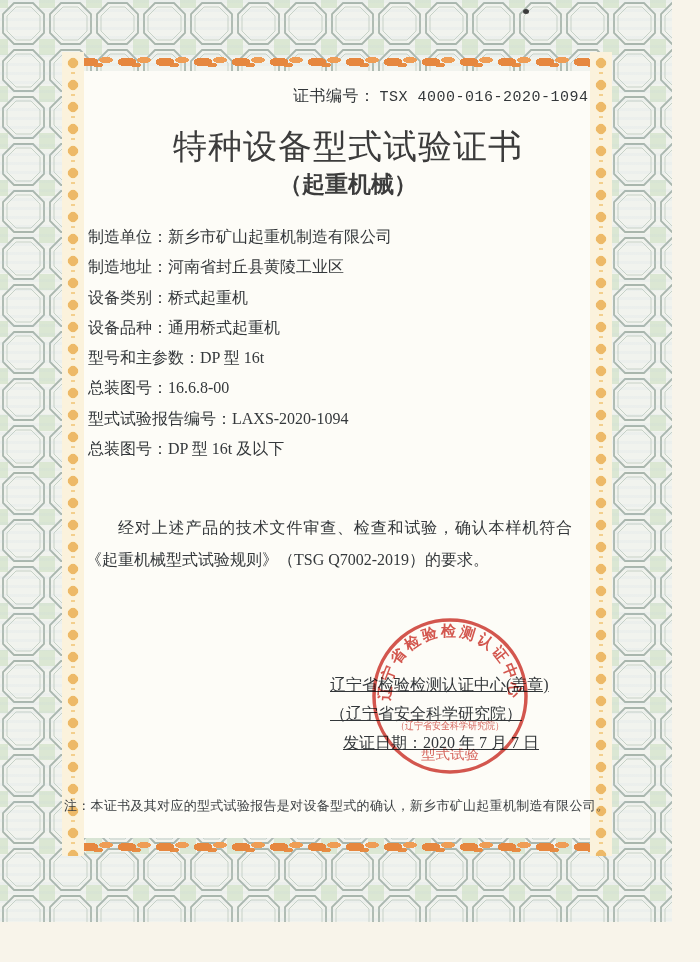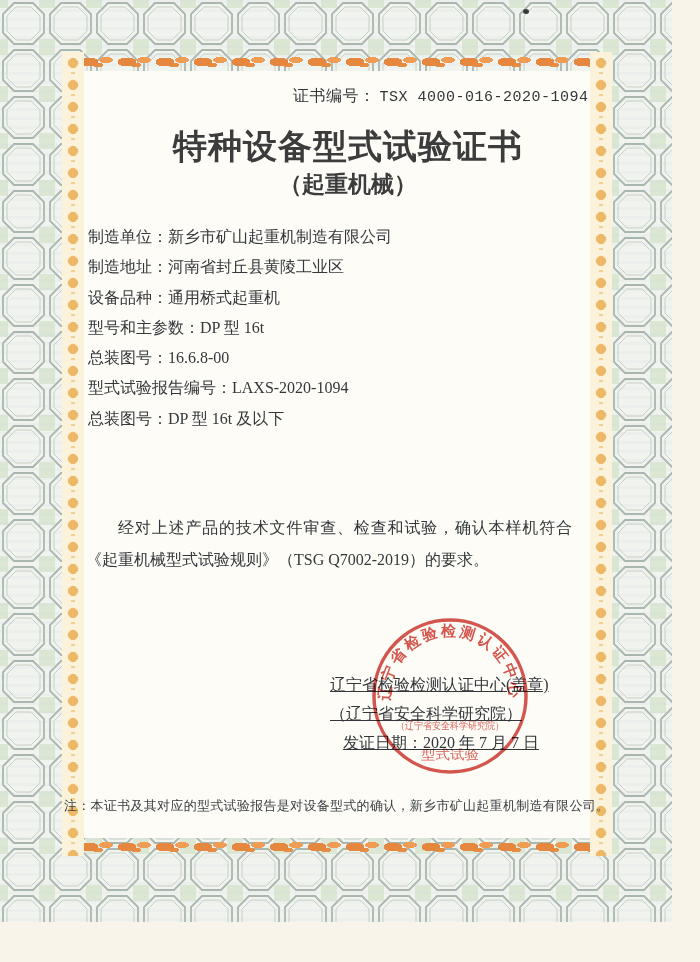--- a/index.html
+++ b/index.html
@@ -31,21 +31,21 @@
       radial-gradient(circle 7px at 11px 11px,#edb968 68%,#f6d89c 69%,rgba(246,216,156,0) 82%),
       radial-gradient(circle 4px at 11px 22px,#f3cf8d 60%,rgba(243,207,141,0) 61%);
     background-size:22px 22px;}
   .lace-left{left:0;}
   .lace-right{right:0;}
   
   .abs{position:absolute;white-space:nowrap;}
   .cert-no{left:293px;top:86px;font-size:16px;letter-spacing:.5px;color:#33373a;}
   .cert-no .val{font-family:"Liberation Mono","DejaVu Sans Mono",monospace;font-size:15px;margin-left:4px;}
   .title{left:62px;top:124px;width:550px;text-align:center;padding-left:22px;box-sizing:border-box;
-    font-size:34px;font-weight:bold;letter-spacing:1px;color:#3c3c3c;}
+    font-size:34px;font-weight:normal;letter-spacing:1px;color:#3c3c3c;}
   .subtitle{left:62px;top:169px;width:550px;text-align:center;padding-left:22px;box-sizing:border-box;
     font-size:23px;font-weight:bold;color:#3c3c3c;}
   .fields{left:88px;top:222px;font-size:16px;line-height:30.3px;color:#34383b;}
   .fields .row{display:block;}
   .fields .val{}
   .statement{left:86px;top:512px;width:486px;white-space:normal;
     font-size:16px;line-height:32px;text-indent:2em;text-align:justify;color:#34383b;}
   .issuer{left:330px;top:670px;font-size:16px;line-height:29px;color:#33373a;text-decoration:underline;}
   .issuer .l3{padding-left:13px;}
   .footnote{left:64px;top:797px;font-size:13px;letter-spacing:.3px;color:#3a3e41;z-index:5;}
@@ -85,20 +85,21 @@
   <div class="abs cert-no">
     <span>证书编号：</span><span class="val">TSX 4000-016-2020-1094</span>
   </div>
 
   <div class="abs title">特种设备型式试验证书</div>
   <div class="abs subtitle">（起重机械）</div>
 
   <div class="abs fields">
     <span class="row"><span>制造单位：</span><span class="val">新乡市矿山起重机制造有限公司</span></span>
     <span class="row"><span>制造地址：</span><span class="val">河南省封丘县黄陵工业区</span></span>
+    <span class="row"><span>设备类别：</span><span class="val">桥式起重机</span></span>
     <span class="row"><span>设备品种：</span><span class="val">通用桥式起重机</span></span>
     <span class="row"><span>型号和主参数：</span><span class="val">DP 型 16t</span></span>
     <span class="row"><span>总装图号：</span><span class="val">16.6.8-00</span></span>
     <span class="row"><span>型式试验报告编号：</span><span class="val">LAXS-2020-1094</span></span>
     <span class="row"><span>总装图号：</span><span class="val">DP 型 16t 及以下</span></span>
   </div>
 
   <div class="abs statement">经对上述产品的技术文件审查、检查和试验，确认本样机符合《起重机械型式试验规则》（TSG Q7002-2019）的要求。</div>
 
   <div class="abs issuer">

